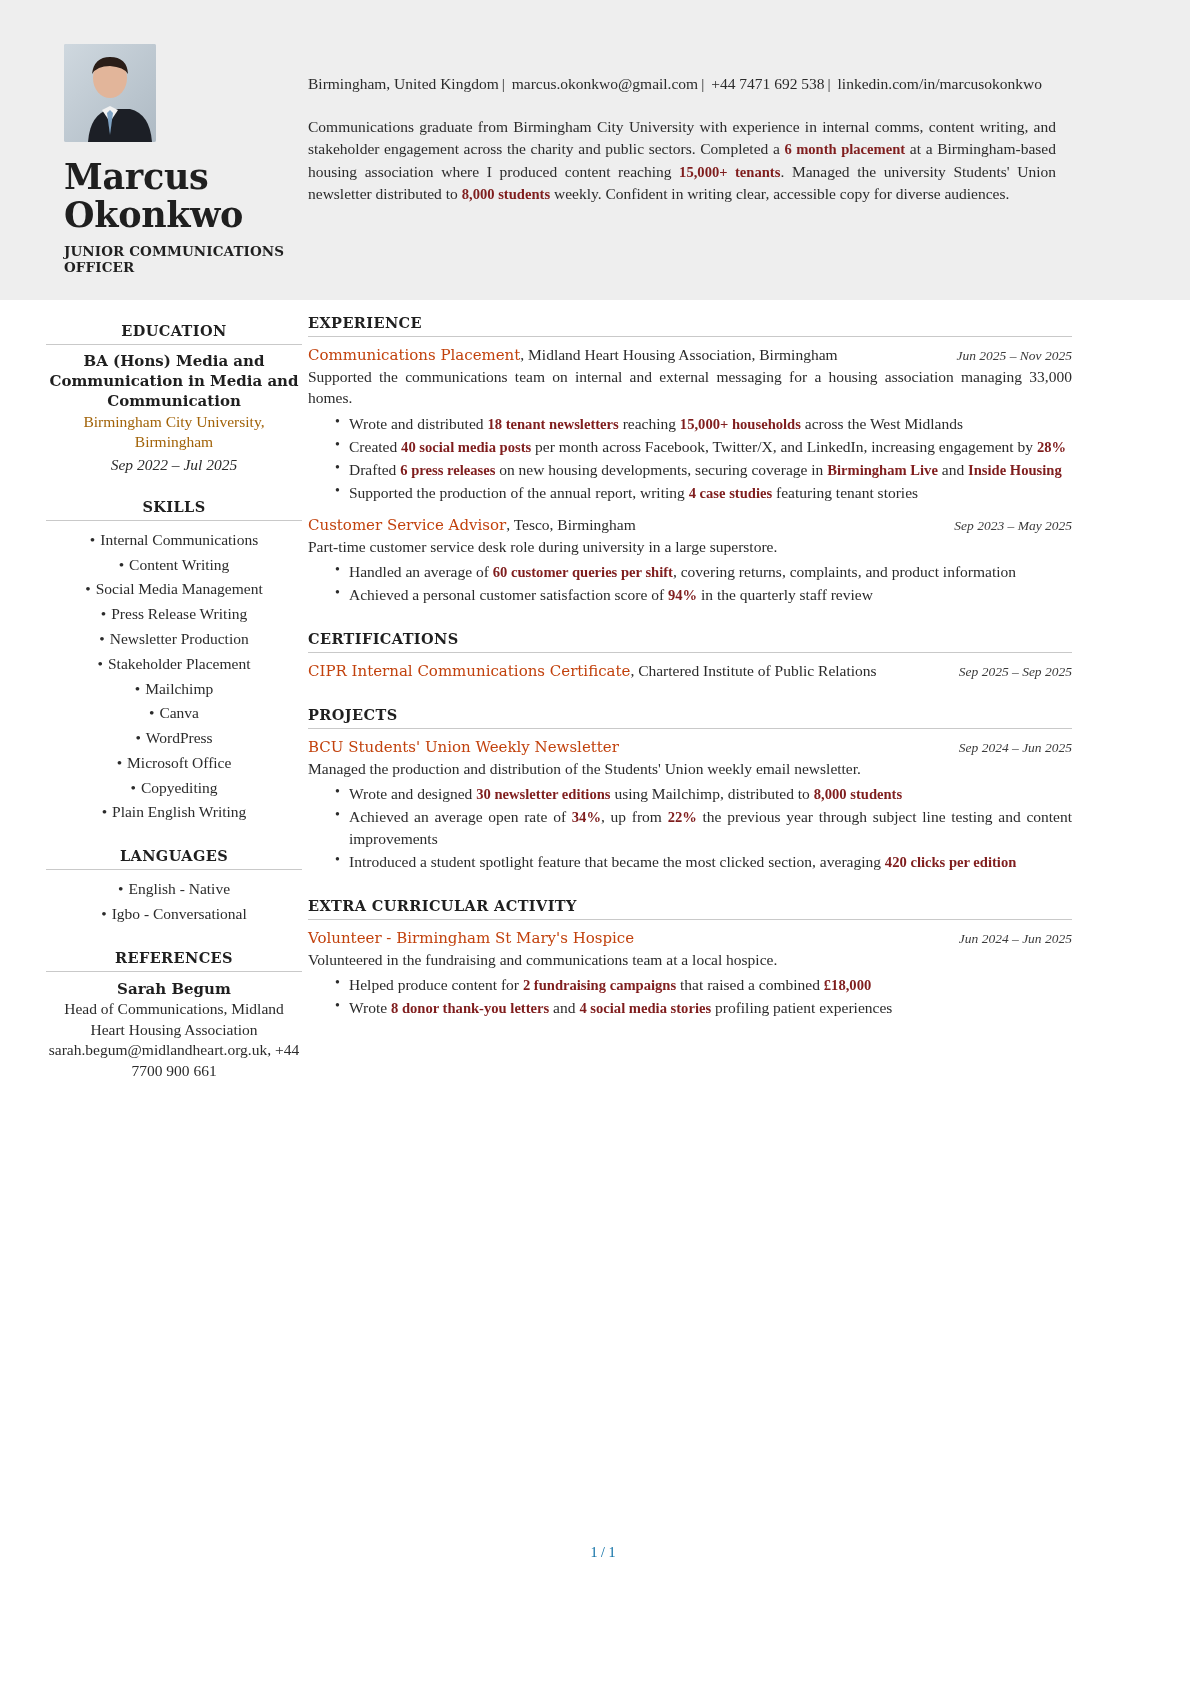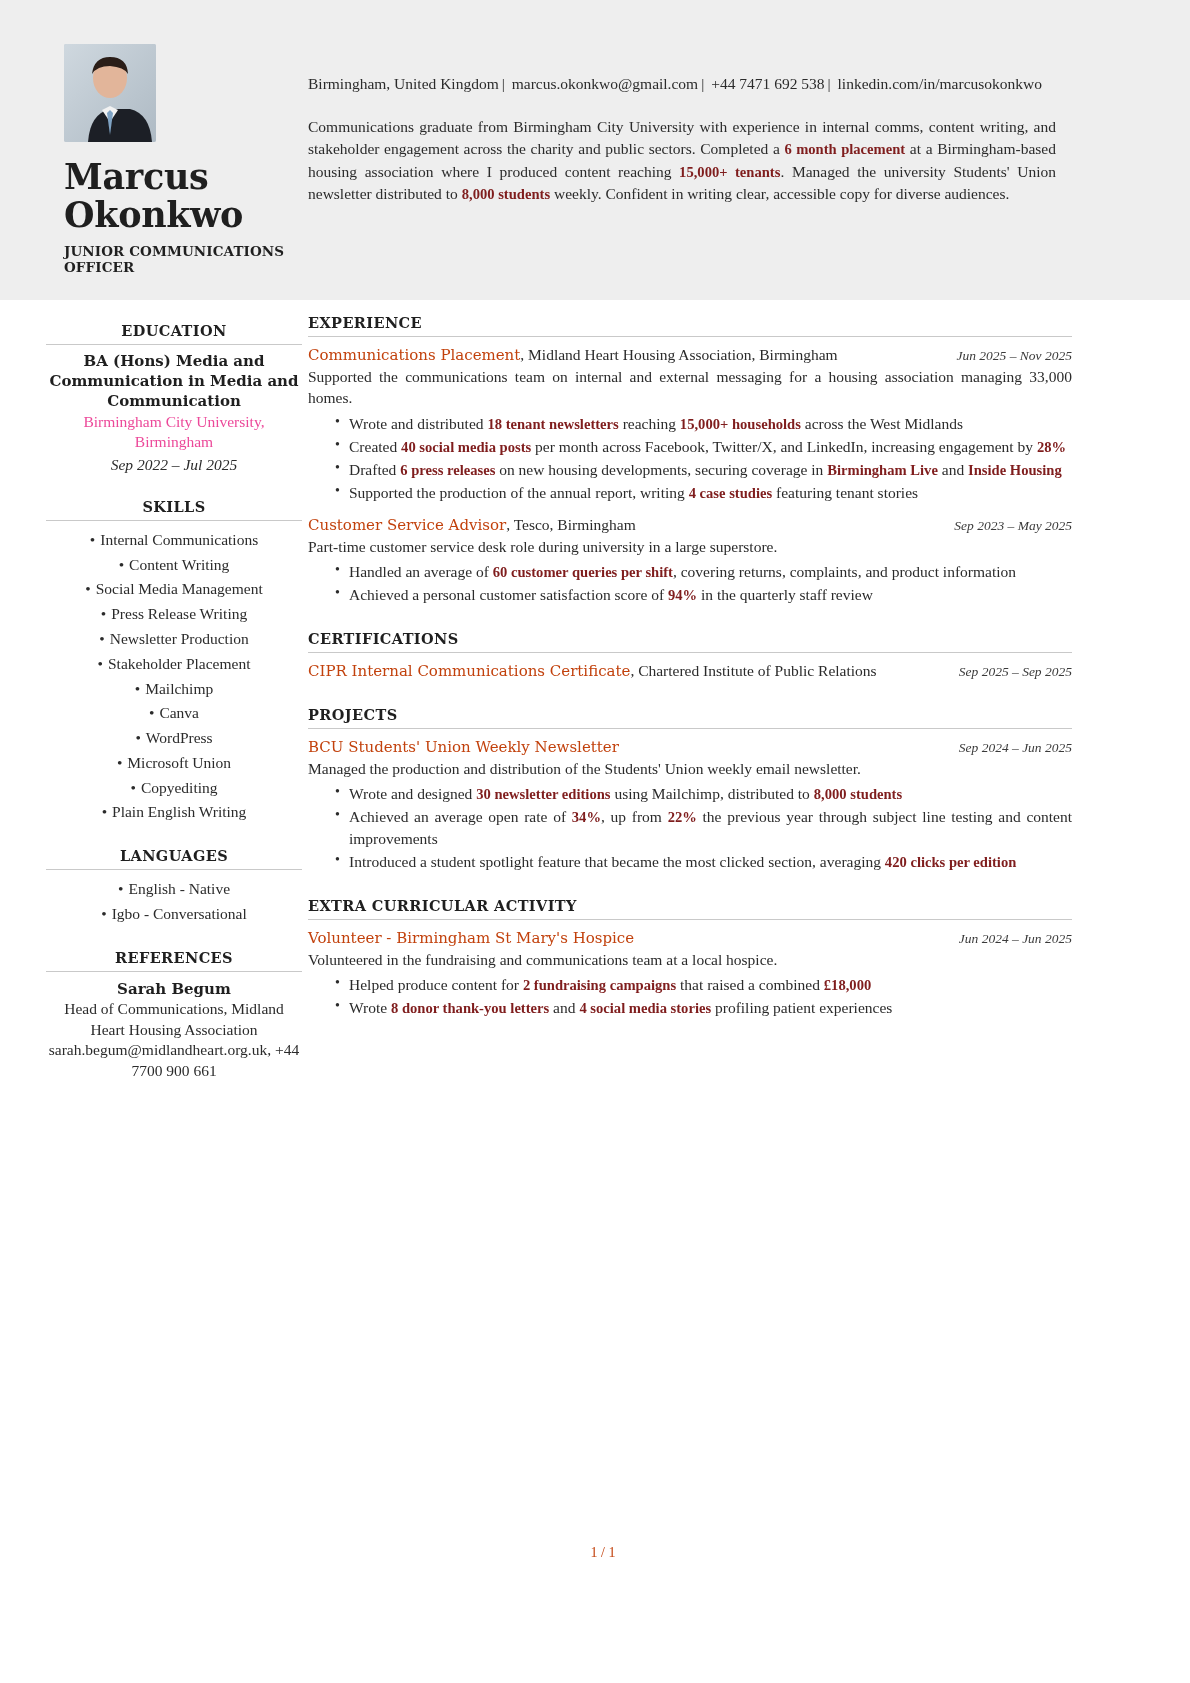--- a/index.html
+++ b/index.html
@@ -102,21 +102,21 @@
   .edu-degree{
     font-family:"DejaVu Serif", serif;
     font-weight:bold;
     font-size:15px;
     line-height:1.33;
     color:#1f1f1f;
   }
   .edu-school{
     font-size:15.5px;
     line-height:1.33;
-    color:#ec4899;
+    color:#a16207;
   }
   .edu-dates{
     font-size:15.5px;
     font-style:italic;
     line-height:1.4;
     color:#2b2b2b;
     margin-top:1px;
   }
   .bullet-list{list-style:none;margin:1px;padding:0;}
   .bullet-list li{
@@ -209,21 +209,21 @@
     font-size:14.6px;
   }
 
   
   .footer{
     position:absolute;
     left:16px;right:0;
     bottom:122px;
     text-align:center;
     font-size:14px;
-    color:#c2410c;
+    color:#0369a1;
   }
 </style>
 </head>
 <body>
 
 <div class="page">
 
   <div class="header">
     <div class="header-left">
       <div class="photo">
@@ -280,21 +280,21 @@
           <ul class="bullet-list">
               <li>Internal Communications</li>
               <li>Content Writing</li>
               <li>Social Media Management</li>
               <li>Press Release Writing</li>
               <li>Newsletter Production</li>
               <li>Stakeholder Placement</li>
               <li>Mailchimp</li>
               <li>Canva</li>
               <li>WordPress</li>
-              <li>Microsoft Union</li>
+              <li>Microsoft Office</li>
               <li>Copyediting</li>
               <li>Plain English Writing</li>
             </ul>
         </div>
 
         <div class="side-sec">
           <div class="sec-h">LANGUAGES</div>
           <ul class="bullet-list">
               <li>English - Native</li>
               <li>Igbo - Conversational</li>

